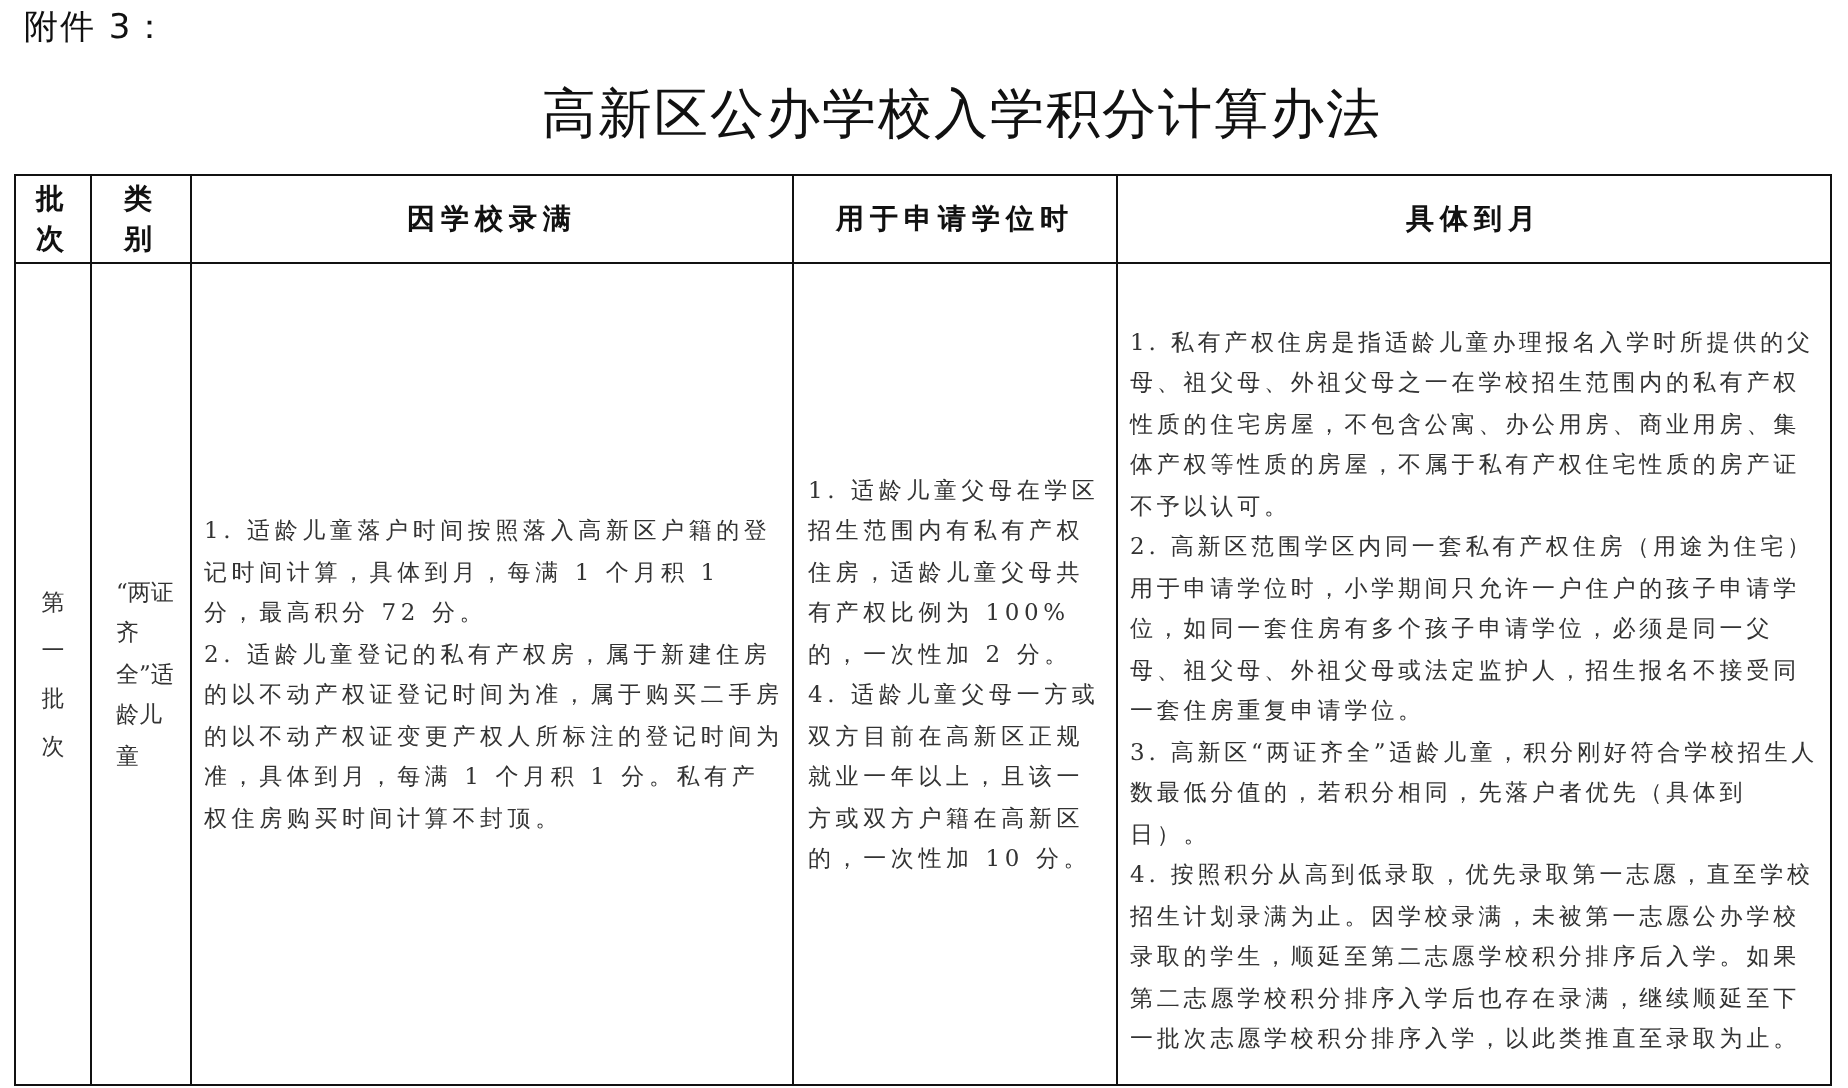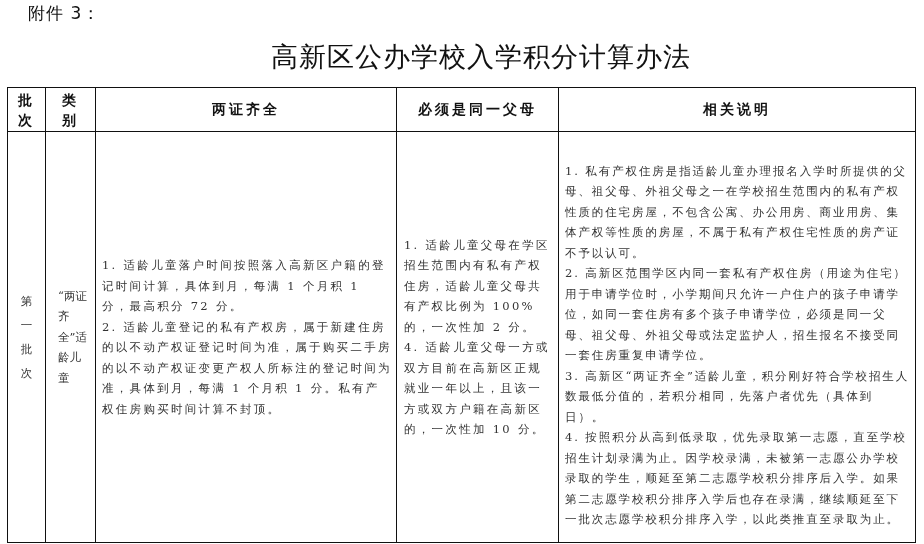--- a/index.html
+++ b/index.html
@@ -2,21 +2,21 @@
 <html><head>
 <meta charset="utf-8">
 <style>
   html, body { margin: 0; padding: 0; background: #ffffff; }
   body {
     width: 924px; height: 544px; position: relative; overflow: hidden;
     font-family: "DejaVu Serif", "Liberation Serif", serif;
     color: #222;
   }
   .attachment {
-    position: absolute; left: 28px; top: 2px;
+    position: absolute; left: 12px; top: 2px;
     font-family: "DejaVu Sans", "Liberation Sans", sans-serif;
     font-size: 17px; color: #111; letter-spacing: 1px;
   }
   .doc-title {
     position: absolute; left: 0; width: 924px; top: 39px;
     text-align: center;
     font-family: "DejaVu Sans", "Liberation Sans", sans-serif;
     font-size: 27px; color: #111; letter-spacing: 1px; padding-left: 19px;
   }
   table.scoring {
@@ -60,23 +60,23 @@
   <thead>
     <tr>
       <th class="narrow">
         <span class="para">批</span>
         <span class="para">次</span>
       </th>
       <th class="narrow">
         <span class="para">类</span>
         <span class="para">别</span>
       </th>
-      <th>两证齐全</th>
-      <th>必须是同一父母</th>
-      <th>相关说明</th>
+      <th>因学校录满</th>
+      <th>用于申请学位时</th>
+      <th>具体到月</th>
     </tr>
   </thead>
   <tbody>
     <tr>
       <td class="batch">
         <span class="vert">第</span>
         <span class="vert">一</span>
         <span class="vert">批</span>
         <span class="vert">次</span>
       </td>

